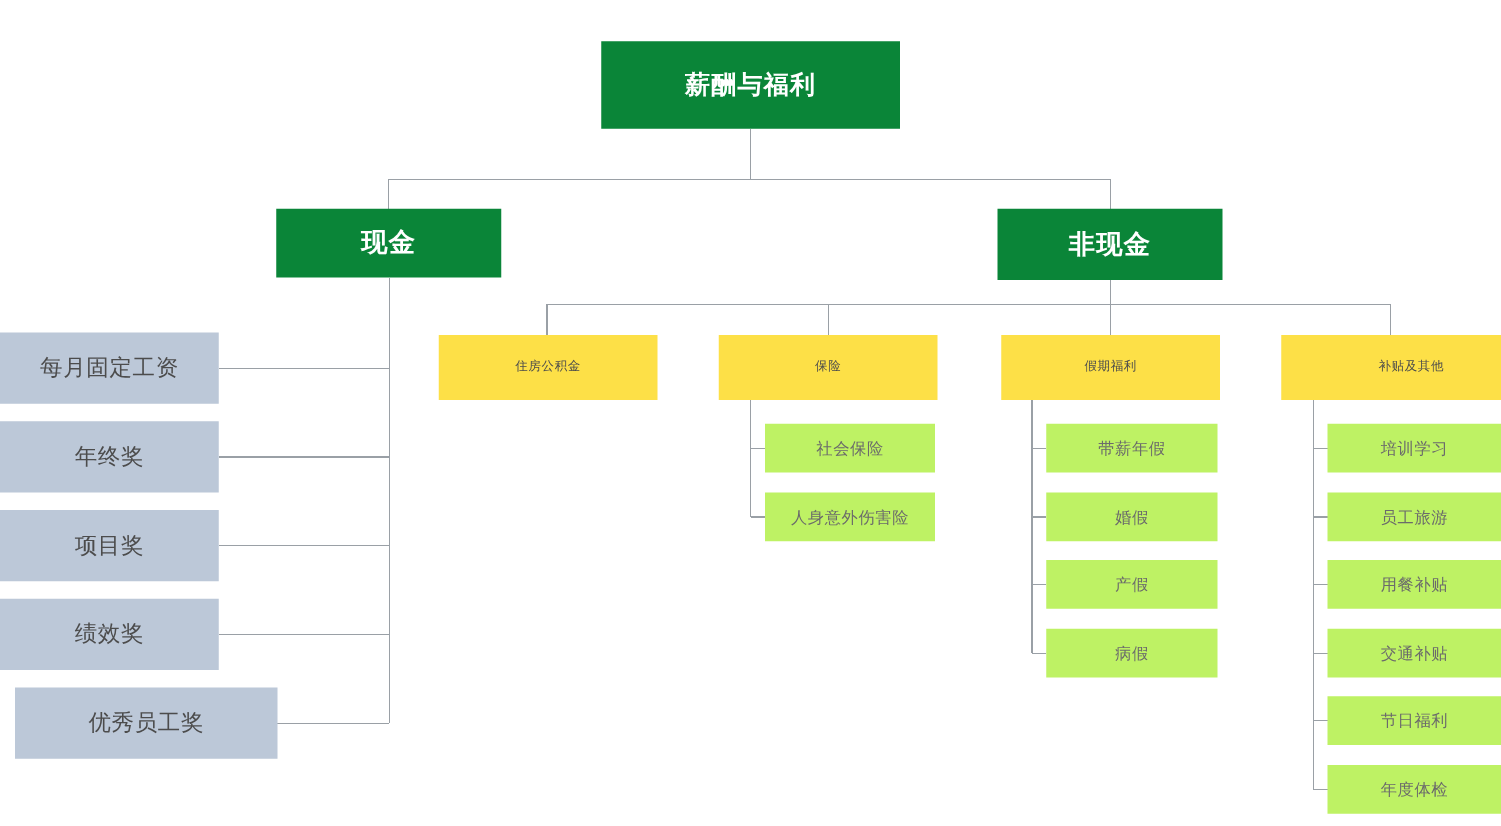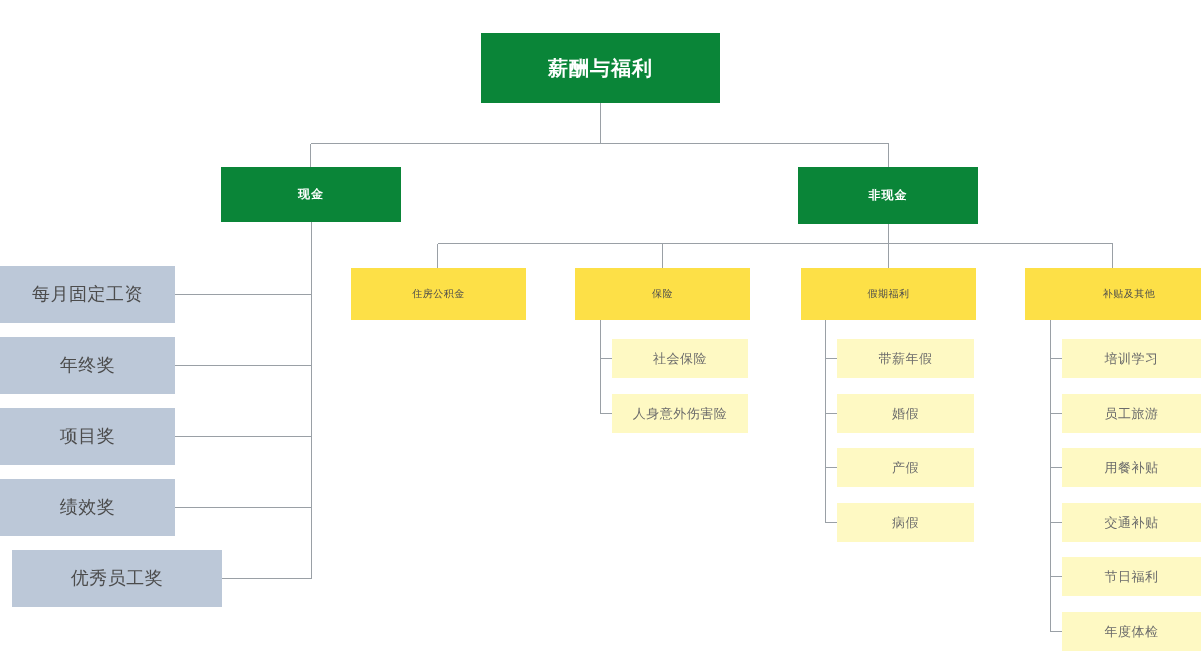--- a/index.html
+++ b/index.html
@@ -41,32 +41,32 @@
     background: #0a8538;
     color: #ffffff;
     font-weight: bold;
     font-size: 20px;
     letter-spacing: 1px;
   }
   .node.level2 {
     background: #0a8538;
     color: #ffffff;
     font-weight: bold;
-    font-size: 12px;
+    font-size: 21px;
     letter-spacing: 1px;
   }
   .node.level3 {
     background: #fde047;
     color: #4c4c4c;
     font-weight: normal;
     font-size: 10px;
     letter-spacing: 0.5px;
   }
   .node.leaf {
-    background: #fef9c3;
+    background: #bef264;
     color: #6b6b6b;
     font-weight: normal;
     font-size: 13px;
     letter-spacing: 0.5px;
   }
   .node.cashleaf {
     background: #bcc8d8;
     color: #4c4c4c;
     font-weight: normal;
     font-size: 18px;

